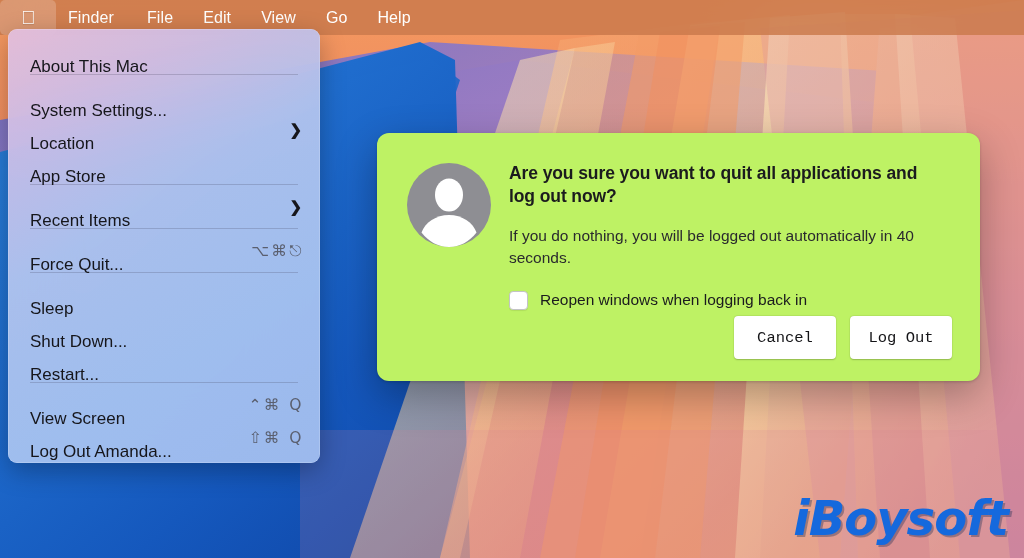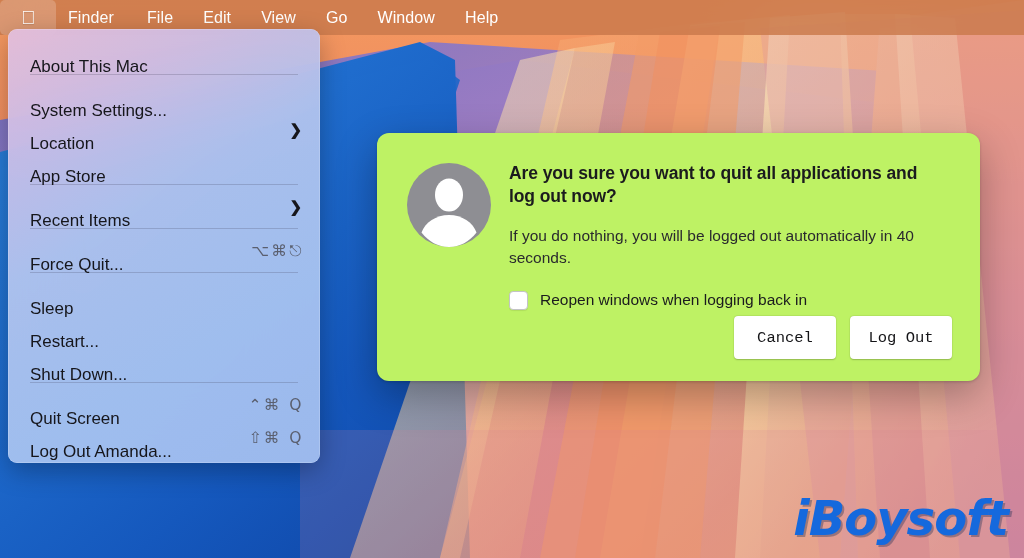--- a/index.html
+++ b/index.html
@@ -199,21 +199,20 @@
 
 <div id="menubar">
   <div class="apple-cell">
     <span class="apple-glyph"></span>
   </div>
   <div class="mb-item bold">Finder</div>
   <div class="mb-item">File</div>
   <div class="mb-item">Edit</div>
   <div class="mb-item">View</div>
   <div class="mb-item">Go</div>
-  <div class="mb-item">Window</div>
   <div class="mb-item">Help</div>
 </div>
 
 <div id="applemenu">
 
   <div class="menu-row">
     <span class="label">About This Mac</span>
   </div>
 
   <div class="menu-sep"></div>
@@ -242,30 +241,30 @@
     <span class="label">Force Quit...</span>
     <span class="shortcut">⌥⌘⎋</span>
   </div>
 
   <div class="menu-sep"></div>
 
   <div class="menu-row">
     <span class="label">Sleep</span>
   </div>
   <div class="menu-row">
+    <span class="label">Shut Down...</span>
+  </div>
+  <div class="menu-row">
     <span class="label">Restart...</span>
   </div>
-  <div class="menu-row">
-    <span class="label">Shut Down...</span>
-  </div>
-
-  <div class="menu-sep"></div>
-
-  <div class="menu-row">
-    <span class="label">Quit Screen</span>
+
+  <div class="menu-sep"></div>
+
+  <div class="menu-row">
+    <span class="label">View Screen</span>
     <span class="shortcut">⌃⌘ Q</span>
   </div>
   <div class="menu-row">
     <span class="label">Log Out Amanda...</span>
     <span class="shortcut">⇧⌘ Q</span>
   </div>
 </div>
 
 <div id="dialog">
   <div class="dlg-inner">

